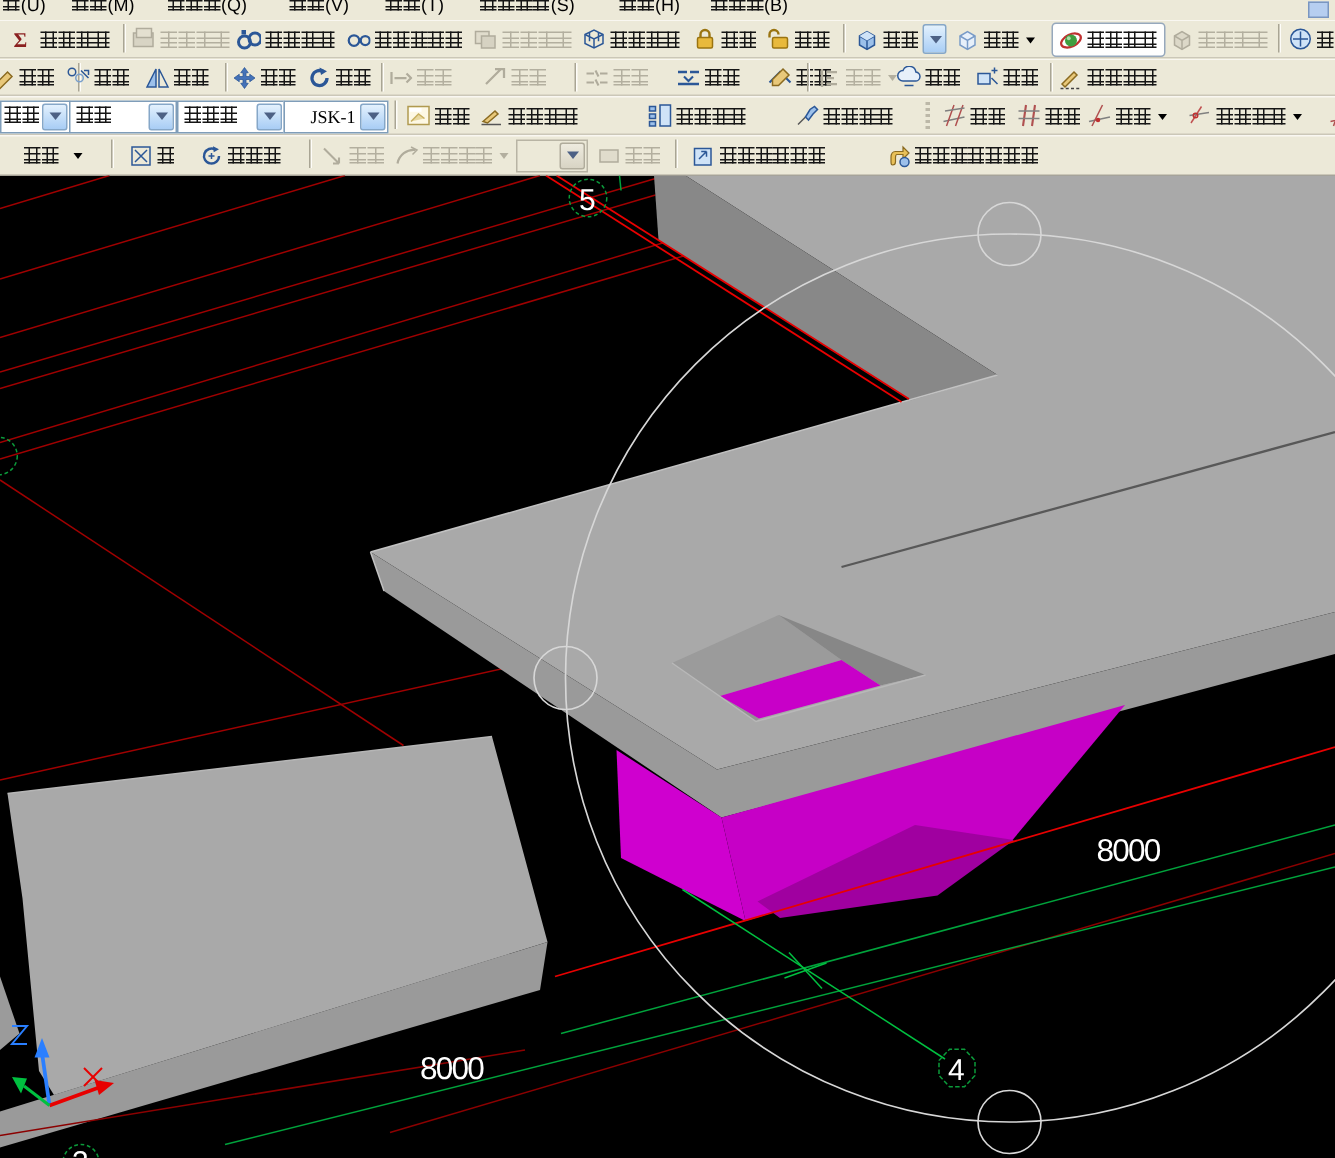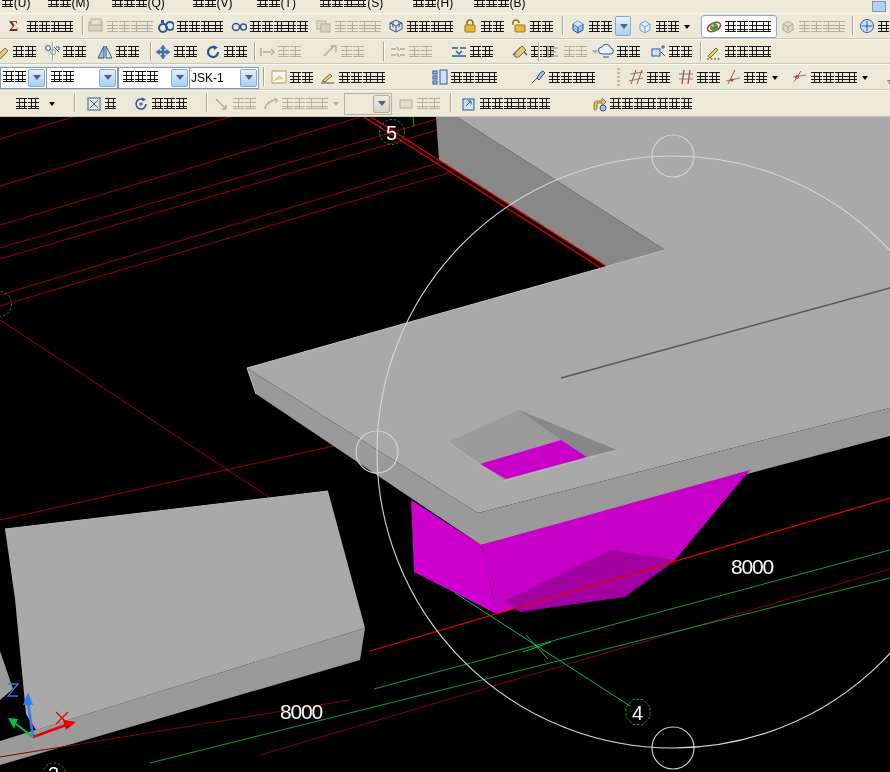--- a/index.html
+++ b/index.html
@@ -355,21 +355,21 @@
       </span>
  <span class="combo" style="left:46px;width:70px">
         <span style="margin-left:4px"><span class="c"></span><span class="c"></span></span>
         <span class="cba"></span>
       </span>
  <span class="combo" style="left:118px;width:70px">
         <span style="margin-left:4px"><span class="c"></span><span class="c"></span><span class="c"></span></span>
         <span class="cba"></span>
       </span>
  <span class="combo" style="left:189px;width:68px">
-        <span style="margin-left:1px;font-family:Liberation Sans, sans-serif;font-size:12px">JSK-1</span>
+        <span style="margin-left:17px;font-family:Liberation Serif, serif;font-size:12px">JSK-1</span>
         <span class="cba"></span>
       </span>
  <span class="sep" style="left:263px"></span>
  <span class="b" style="left:271px">
         <span class="ic">
           <svg width="16" height="16">
             <rect x="1" y="2" width="14" height="12" fill="#fdf8e4" stroke="#b09a50"></rect>
             <rect x="2" y="3" width="8" height="2.5" fill="#fff"></rect>
             <path d="M3 12 L8 7 L12 10" stroke="#c8b060" fill="#e8d8a0"></path>
           </svg>

